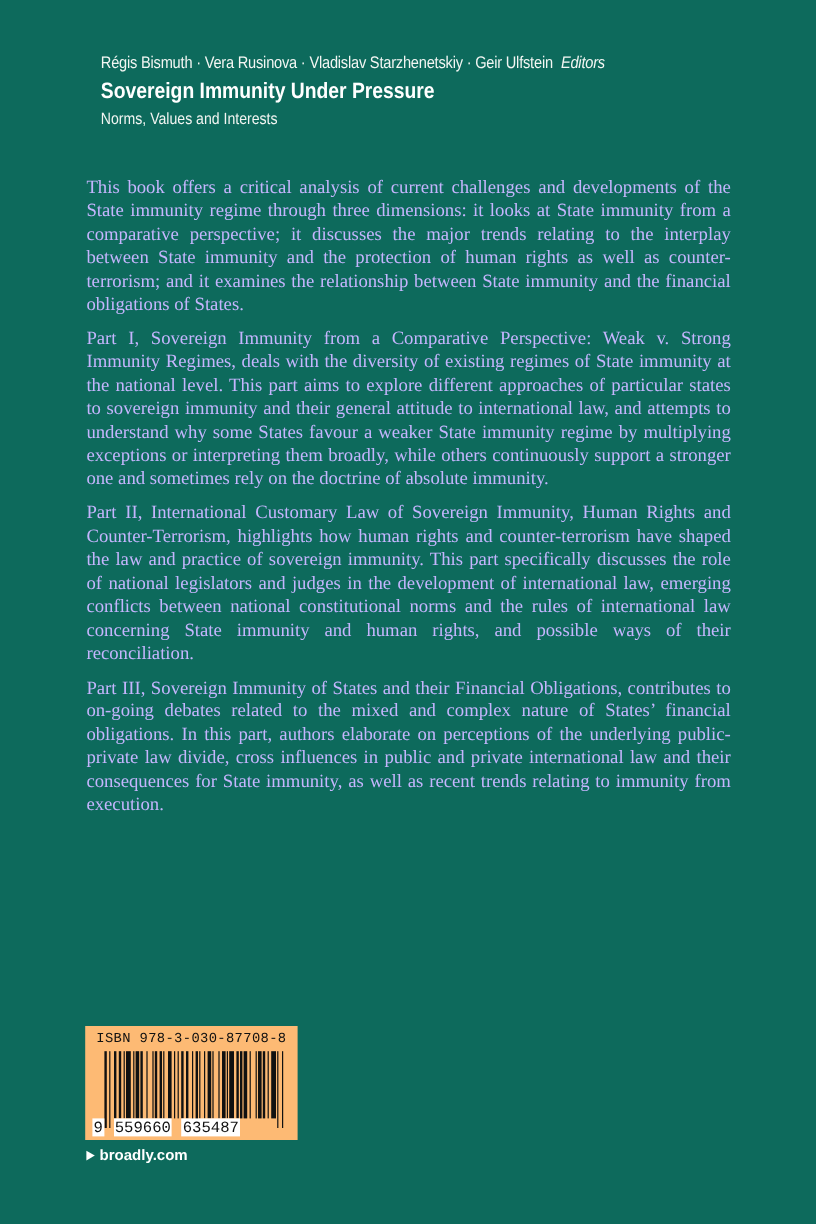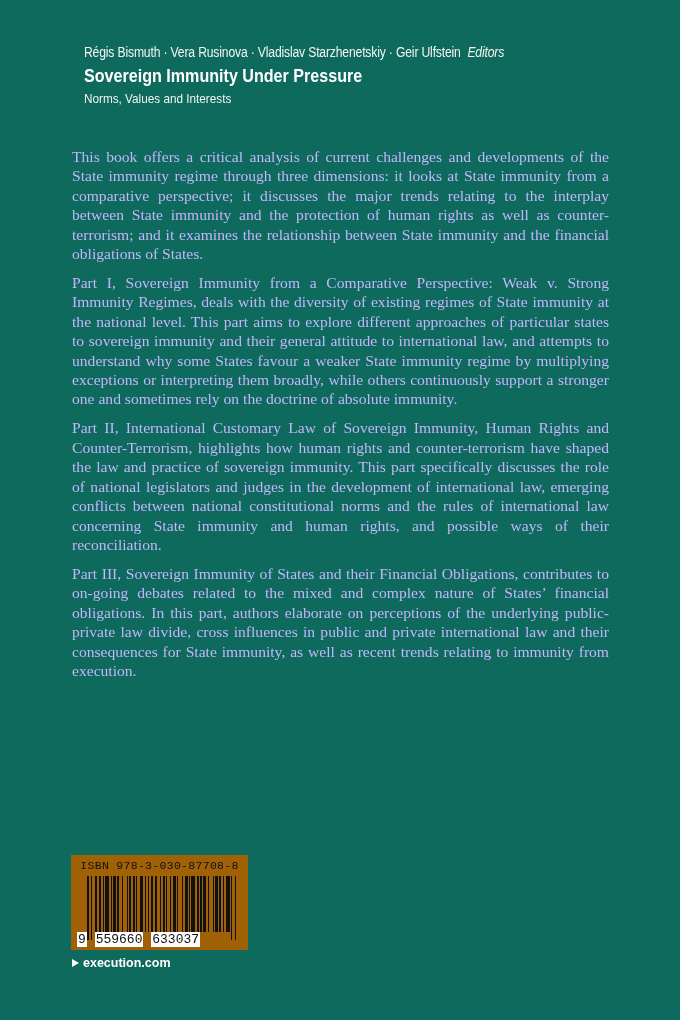--- a/index.html
+++ b/index.html
@@ -32,21 +32,21 @@
   }
   .body-text {
     position: absolute; left: 72px; top: 147px; width: 537px;
     font-family: "Liberation Serif", serif;
     font-size: 15.6px; line-height: 19.4px;
     color: #c4b5fd;
   }
   .body-text p { margin: 0 0 9.6px 0; text-align: justify; }
   .barcode-box {
     position: absolute; left: 71px; top: 855px; width: 177px; height: 95px;
-    background: #a16207; box-sizing: border-box; padding: 4px 6px 0 6px;
+    background: #fdba74; box-sizing: border-box; padding: 4px 6px 0 6px;
   }
   .isbn-text {
     font-family: "Liberation Mono", monospace;
     font-size: 11.5px; color: #111; letter-spacing: 0.3px;
     text-align: center; line-height: 14px;
   }
   .bars {
     position: relative; height: 64px; margin: 3px 0 0 10px;
     width: 150px;
   }
@@ -127,20 +127,20 @@
       <span style="left: 121.2px; width: 1.2px; height: 56px;"></span>
       <span style="left: 126px; width: 1.2px; height: 56px;"></span>
       <span style="left: 128.4px; width: 2.4px; height: 56px;"></span>
       <span style="left: 132px; width: 2.4px; height: 56px;"></span>
       <span style="left: 135.6px; width: 1.2px; height: 56px;"></span>
       <span style="left: 139.2px; width: 3.6px; height: 56px;"></span>
       <span style="left: 144px; width: 1.2px; height: 64px;"></span>
       <span style="left: 147.6px; width: 1.2px; height: 64px;"></span>
     </div>
   <div class="digits">
-    <span>9</span>&nbsp;<span>559660</span>&nbsp;<span>633037</span>
+    <span>9</span>&nbsp;<span>559660</span>&nbsp;<span>635487</span>
   </div>
 </div>
 
 <div class="springer">
   <span class="arrow"></span>
-  <span>execution.com</span>
+  <span>broadly.com</span>
 </div>
 
 </body></html>

